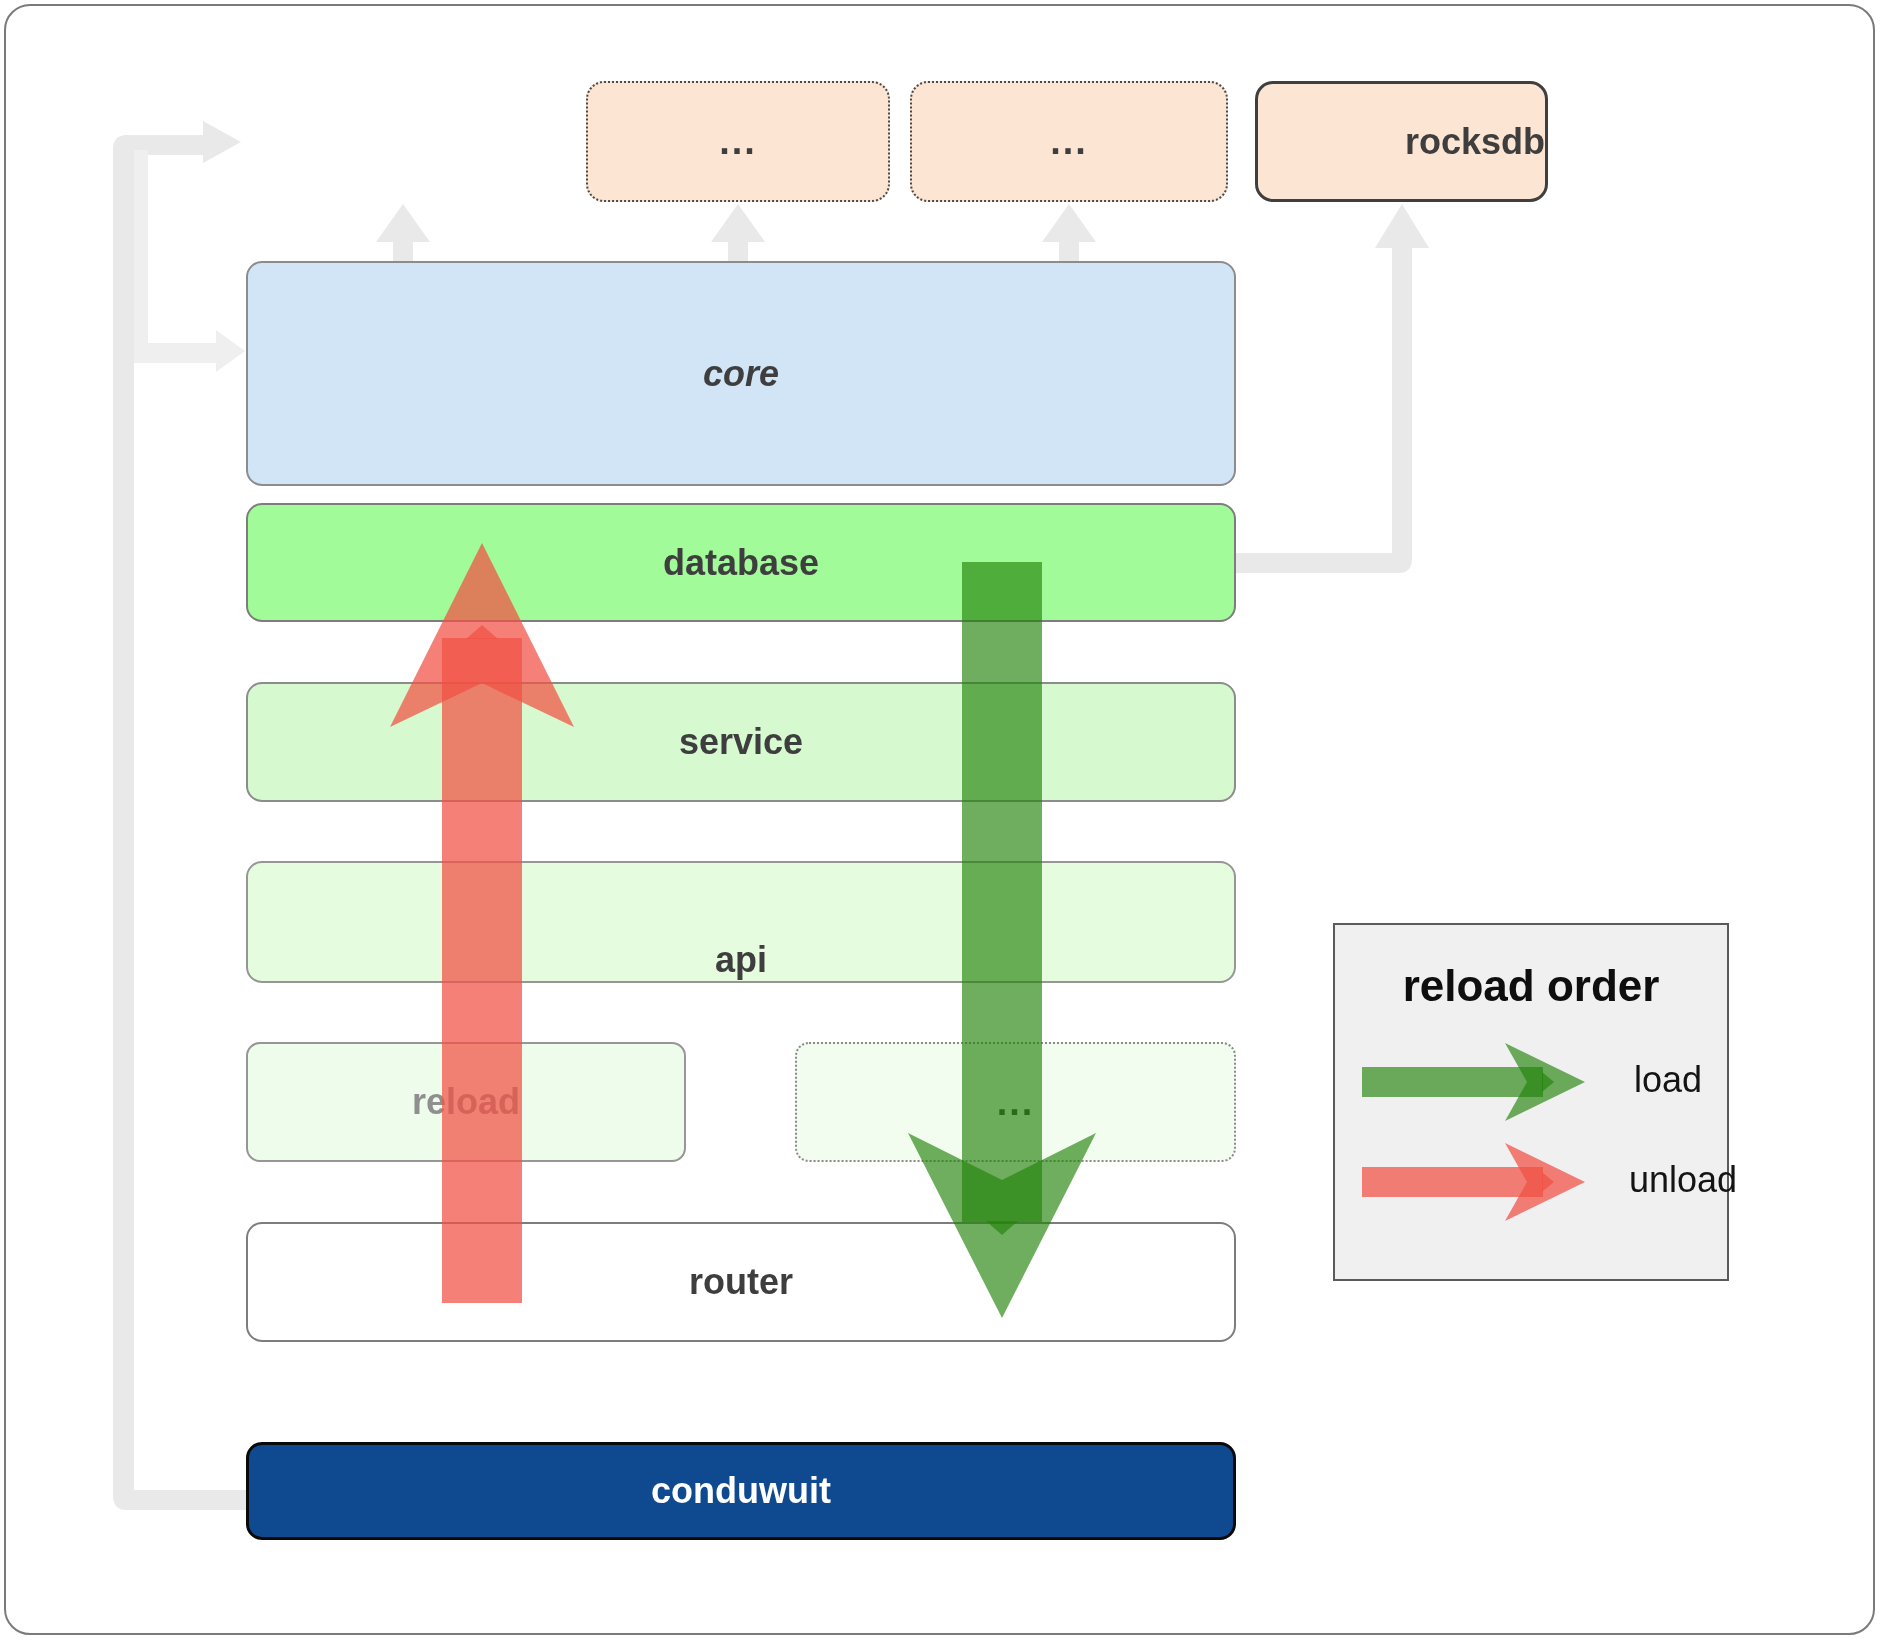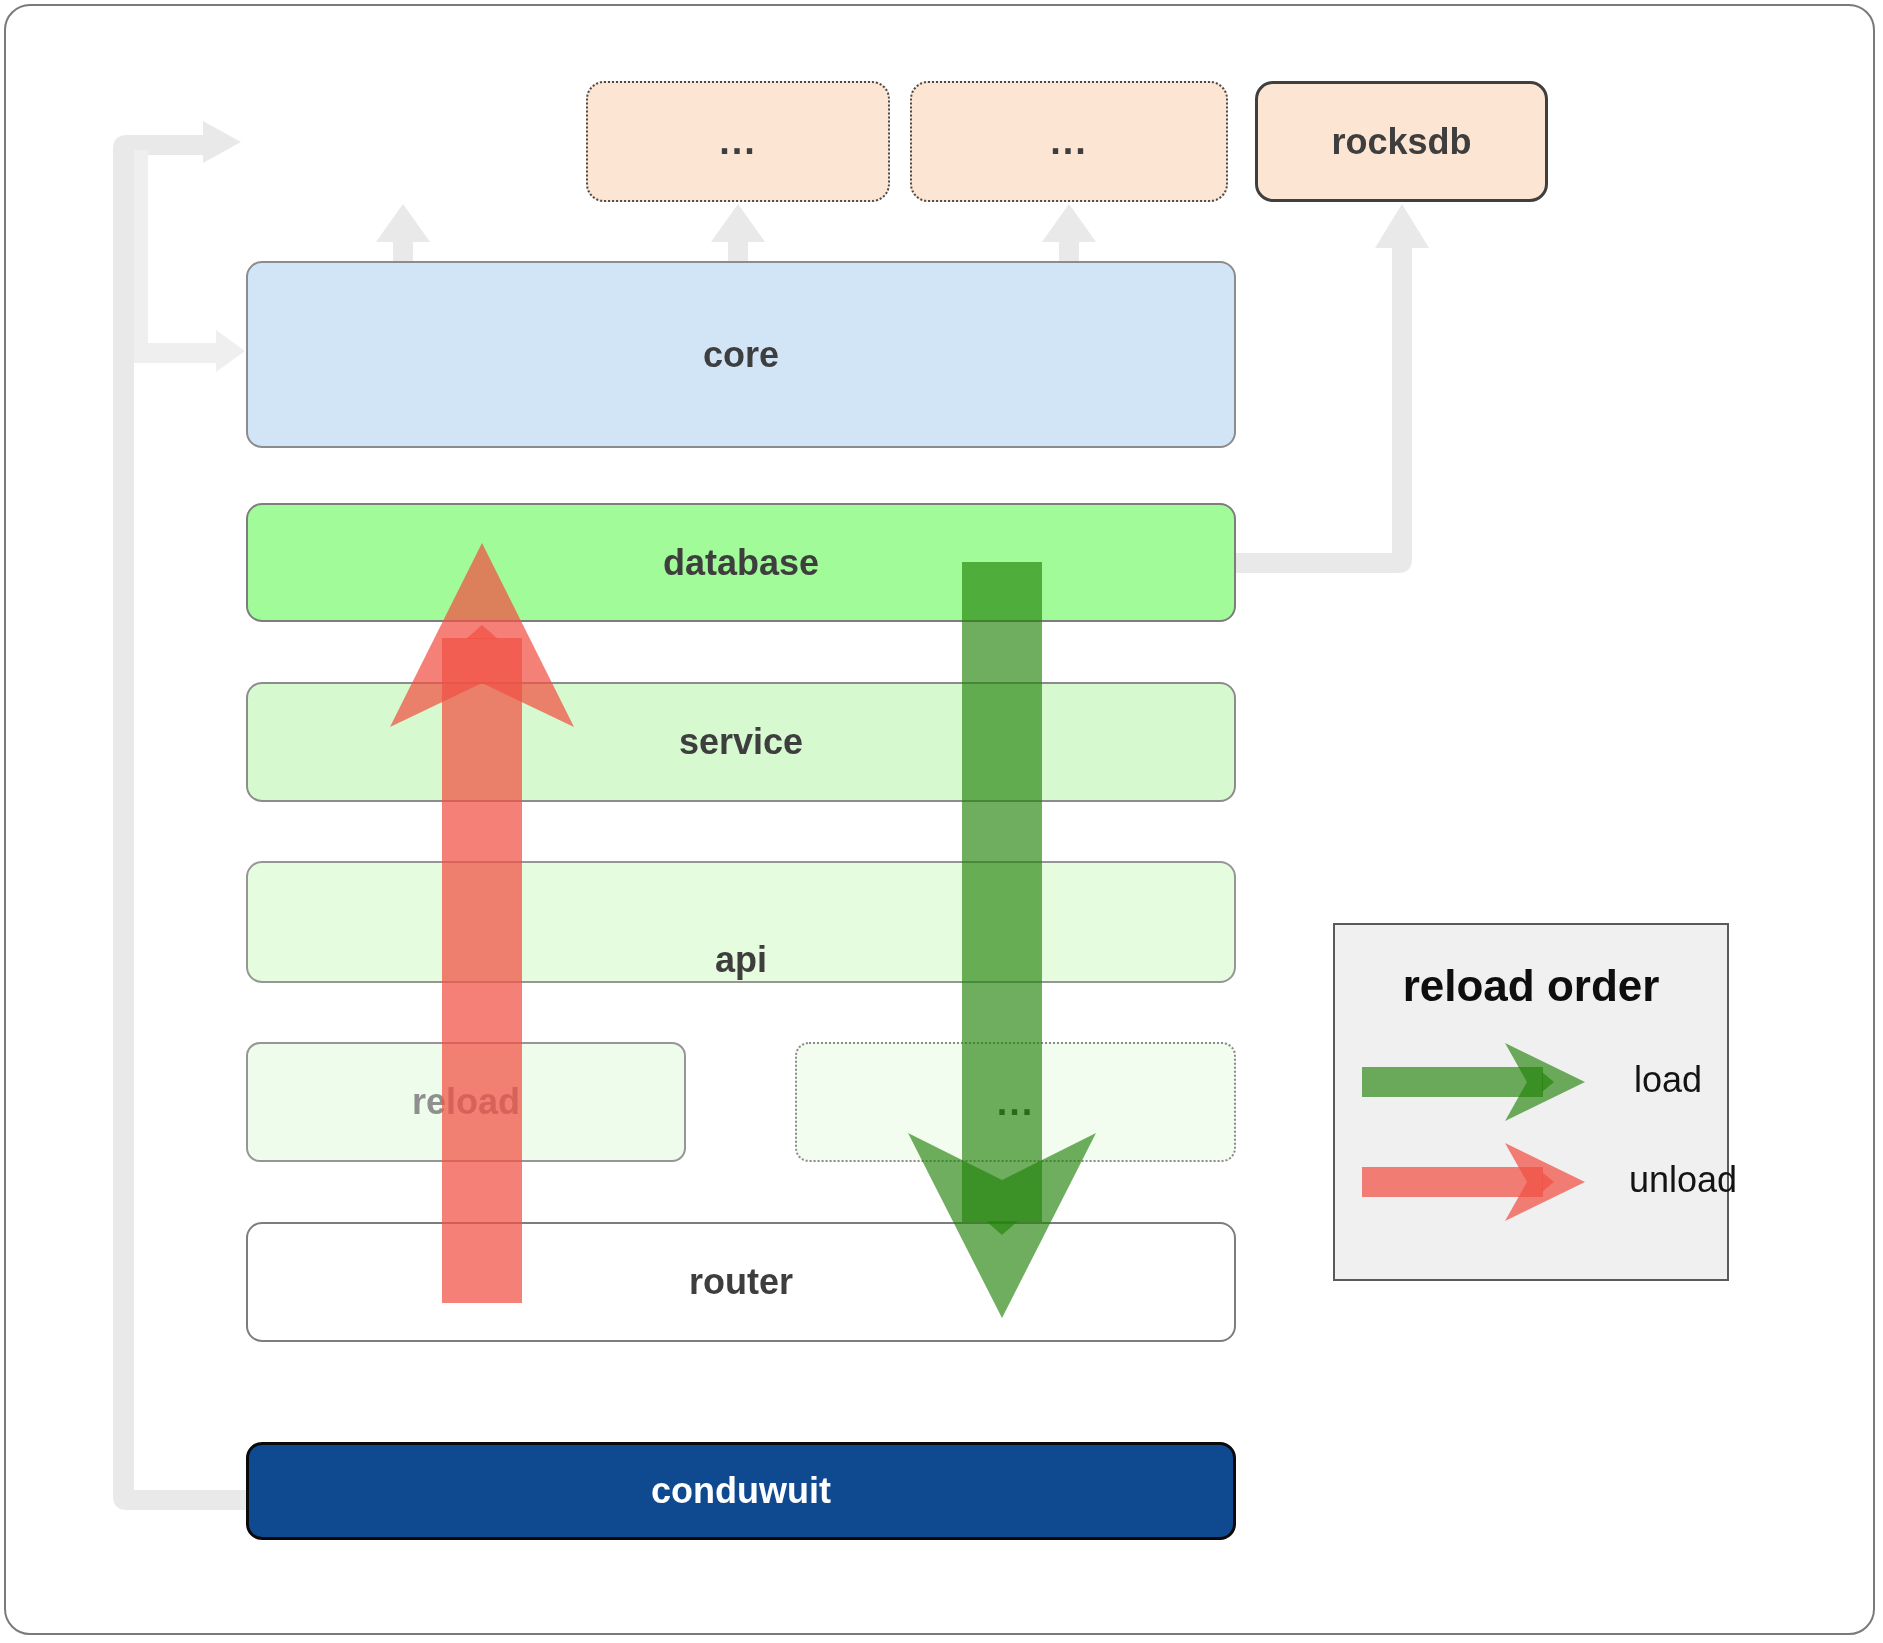--- a/index.html
+++ b/index.html
@@ -21,23 +21,23 @@
   .node{
     position:absolute;box-sizing:border-box;z-index:3;
     display:flex;align-items:center;justify-content:center;
     font-size:36px;font-weight:600;color:var(--label-dark);
     border-radius:16px;
   }
   
   .n-ruma   {left:240px;top:81px;width:326px;height:121px;background:var(--peach);border:3px solid #3f3f3f;border-radius:18px;}
   .n-dots1  {left:586px;top:81px;width:304px;height:121px;background:var(--peach);border:2px dotted #4a4a4a;border-radius:18px;}
   .n-dots2  {left:910px;top:81px;width:318px;height:121px;background:var(--peach);border:2px dotted #4a4a4a;border-radius:18px;}
-  .n-rocksdb{left:1255px;top:81px;width:293px;height:121px;background:var(--peach);border:3px solid #3f3f3f;border-radius:18px;}
+  .n-rocksdb{left:1255px;top:81px;width:293px;height:121px;background:var(--peach);border:3px solid #3f3f3f;border-radius:18px;justify-content:flex-end;}
   
-  .n-core    {left:246px;top:261px;width:990px;height:187px;background:var(--core-blue);border:2px solid #8c8c8c;}
+  .n-core    {left:246px;top:261px;width:990px;height:225px;background:var(--core-blue);border:2px solid #8c8c8c;font-style:italic;}
   .n-database{left:246px;top:503px;width:990px;height:119px;background:var(--db-green);border:2px solid #7d7d7d;}
   .n-service {left:246px;top:682px;width:990px;height:120px;background:var(--service-green);border:2px solid #8c8c8c;}
   .n-api     {left:246px;top:861px;width:990px;height:122px;background:var(--api-green);border:2px solid #969696;align-items:flex-end;}
   .n-admin   {left:246px;top:1042px;width:440px;height:120px;background:var(--admin-green);border:2px solid #969696;border-radius:14px;color:var(--label-muted);}
   .n-dots3   {left:795px;top:1042px;width:441px;height:120px;background:var(--ellipsis-green);border:2px dotted #8a8a8a;border-radius:14px;}
   .n-router  {left:246px;top:1222px;width:990px;height:120px;background:var(--router-white);border:2px solid #7d7d7d;}
   .n-conduwuit{left:246px;top:1442px;width:990px;height:98px;background:var(--conduwuit-navy);border:3px solid #0a0a0a;color:#ffffff;font-weight:700;}
   .dots-label{font-size:38px;font-weight:700;letter-spacing:2px;}
   
   .legend{

